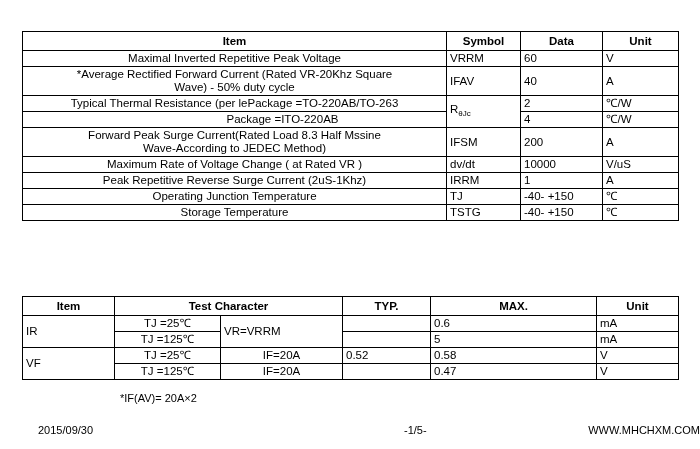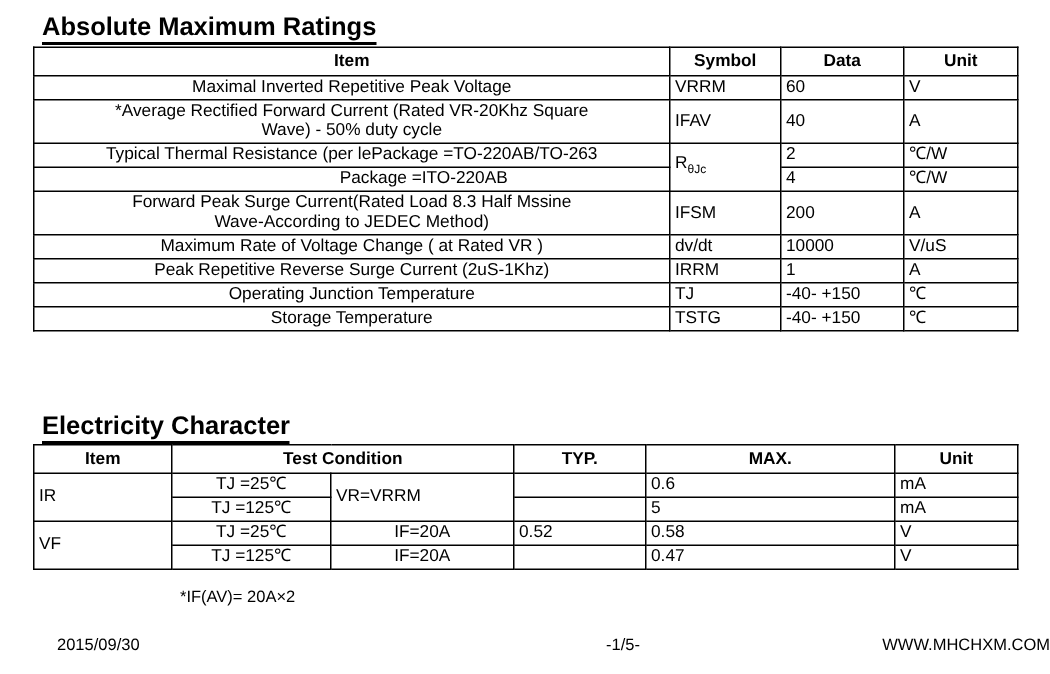--- a/index.html
+++ b/index.html
@@ -118,23 +118,20 @@
   .pkg-cell {
     white-space: nowrap;
     overflow: hidden;
   }
 </style>
 </head>
 <body>
 
 <div class="page">
 
-  <div id="title-abs-wrap">
-    <span class="section-title">Absolute Maximum Ratings</span>
-  </div>
 
   <table id="abs-table">
     <colgroup>
       <col style="width:424px">
       <col style="width:74px">
       <col style="width:82px">
       <col style="width:76px">
     </colgroup>
     <tbody>
       <tr class="hdr">
@@ -213,37 +210,34 @@
 
       <tr>
         <td class="lft">Storage Temperature</td>
         <td class="ctr">TSTG</td>
         <td class="ctr">-40- +150</td>
         <td class="ctr">℃</td>
       </tr>
     </tbody>
   </table>
 
-  <div id="title-elec-wrap">
-    <span class="section-title">Electricity Character</span>
-  </div>
 
   <table id="elec-table">
     <colgroup>
       <col style="width:92px">
       <col style="width:106px">
       <col style="width:122px">
       <col style="width:88px">
       <col style="width:166px">
       <col style="width:82px">
     </colgroup>
     <tbody>
       <tr class="hdr">
         <td>Item</td>
-        <td colspan="2">Test  Condition</td>
+        <td colspan="2">Test  Character</td>
         <td>TYP.</td>
         <td>MAX.</td>
         <td>Unit</td>
       </tr>
 
       <tr>
         <td class="ctr" rowspan="2">IR</td>
         <td class="lft">TJ =25℃</td>
         <td class="ctr" rowspan="2">VR=VRRM</td>
         <td class="ctr"></td>

